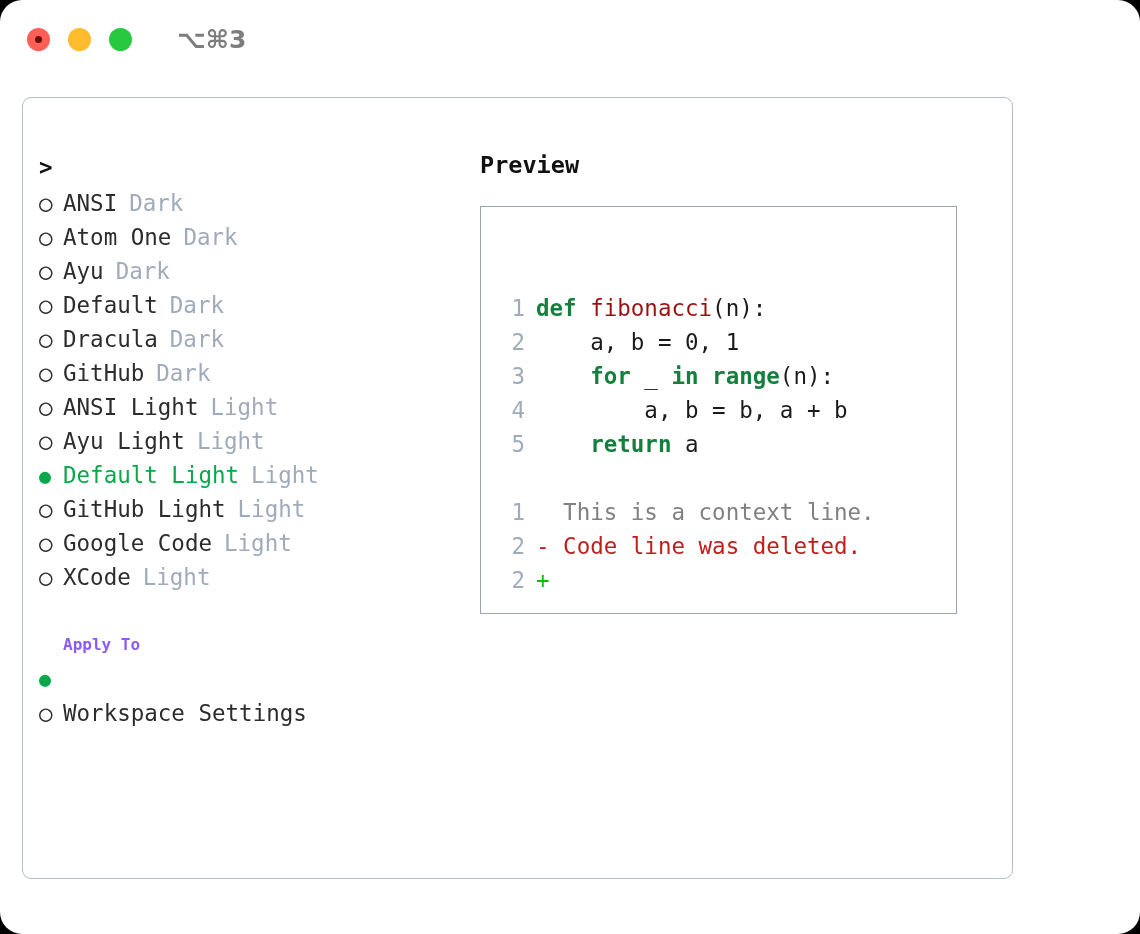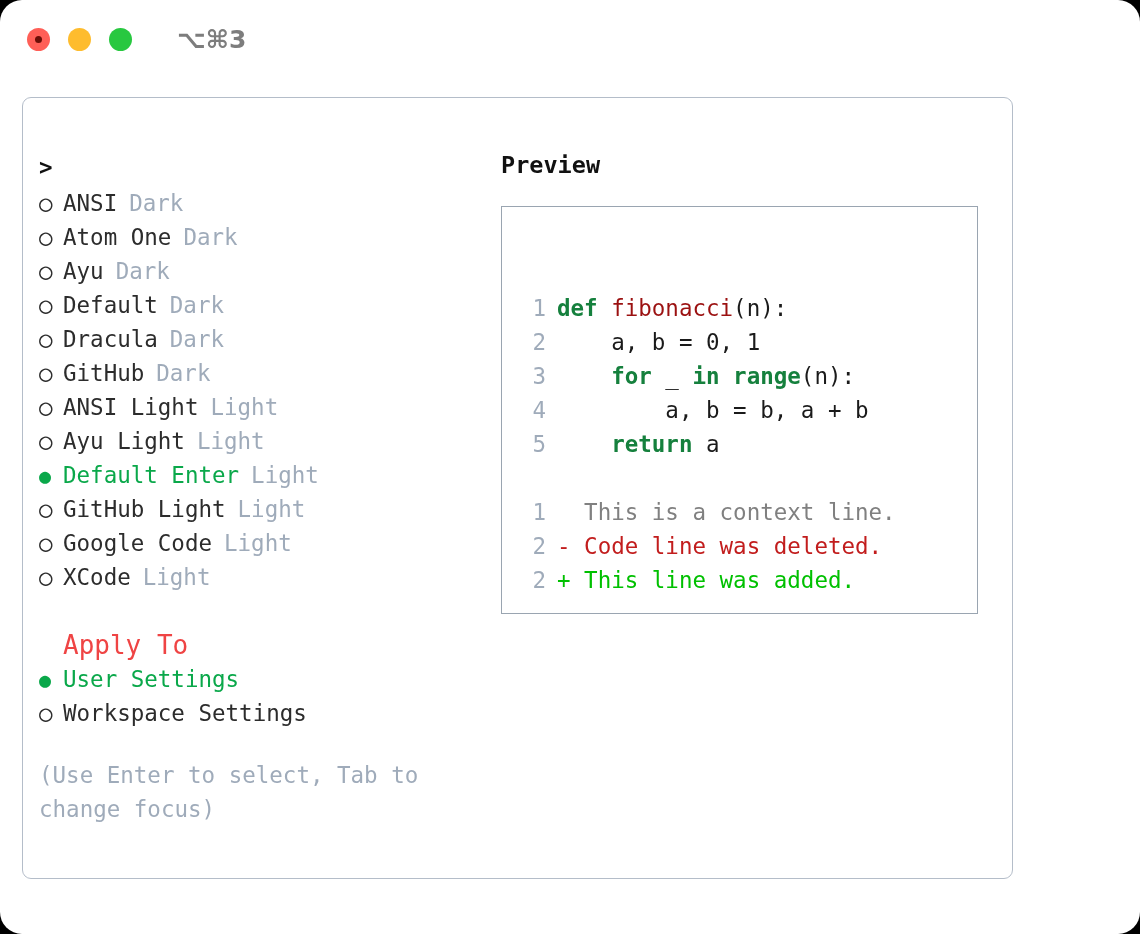--- a/index.html
+++ b/index.html
@@ -115,43 +115,43 @@
   }
   .header-row {
     font-weight: bold;
     color: #111111;
     font-size: 23.5px;
     height: 38px;
     line-height: 38px;
   }
   .header-row .marker { font-weight: bold; color: #111111; }
   .sub-header {
-    font-weight: normal;
-    color: #ef4444;
-    font-size: 26px;
+    font-weight: bold;
+    color: #8b5cf6;
+    font-size: 16px;
   }
   .item-name { color: #2c2c2c; }
   .item-name.selected { color: #0aa84a; }
   .badge {
     color: #9fabba;
     margin-left: 12px;
   }
   .spacer-md { height: 34px; }
   .hint {
     margin-top: 28px;
     font-size: 22.5px;
     line-height: 34px;
     color: #9fabba;
     width: 400px;
   }
 
   
   .right-col {
     position: absolute;
-    left: 478px;
+    left: 457px;
     top: 50px;
     width: 500px;
   }
   .preview-title {
     font-size: 23.5px;
     font-weight: bold;
     color: #111111;
     line-height: 34px;
     margin-bottom: 24px;
   }
@@ -255,21 +255,21 @@
         </div>
 
         <div class="list-row">
           <span class="marker">○</span>
           <span class="item-name">Ayu Light</span>
           <span class="badge">Light</span>
         </div>
 
         <div class="list-row">
           <span class="marker dot">●</span>
-          <span class="item-name selected">Default Enter</span>
+          <span class="item-name selected">Default Light</span>
           <span class="badge">Light</span>
         </div>
 
         <div class="list-row">
           <span class="marker">○</span>
           <span class="item-name">GitHub Light</span>
           <span class="badge">Light</span>
         </div>
 
         <div class="list-row">
@@ -286,29 +286,27 @@
 
         <div class="spacer-md"></div>
 
         <div class="list-row">
           <span class="marker"></span>
           <span class="sub-header">Apply To</span>
         </div>
 
         <div class="list-row">
           <span class="marker dot">●</span>
-          <span class="item-name selected">User Settings</span>
         </div>
 
         <div class="list-row">
           <span class="marker">○</span>
           <span class="item-name">Workspace Settings</span>
         </div>
 
-        <div class="hint">(Use Enter to select, Tab to change focus)</div>
       </div>
 
       <div class="right-col">
         <div class="preview-title">Preview</div>
 
         <div class="preview-box">
 
           <div class="code-line">
             <span class="lineno">1</span>
             <span class="kw">def </span><span class="fn">fibonacci</span><span class="code-text">(n):</span>
@@ -341,21 +339,21 @@
             <span class="ctx"> </span><span class="ctx"> This is a context line.</span>
           </div>
 
           <div class="code-line">
             <span class="lineno">2</span>
             <span class="del">-</span><span class="del"> Code line was deleted.</span>
           </div>
 
           <div class="code-line">
             <span class="lineno">2</span>
-            <span class="add">+</span><span class="add"> This line was added.</span>
+            <span class="add">+</span>
           </div>
 
         </div>
       </div>
 
     </div>
   </div>
 </div>
 
 </body></html>

